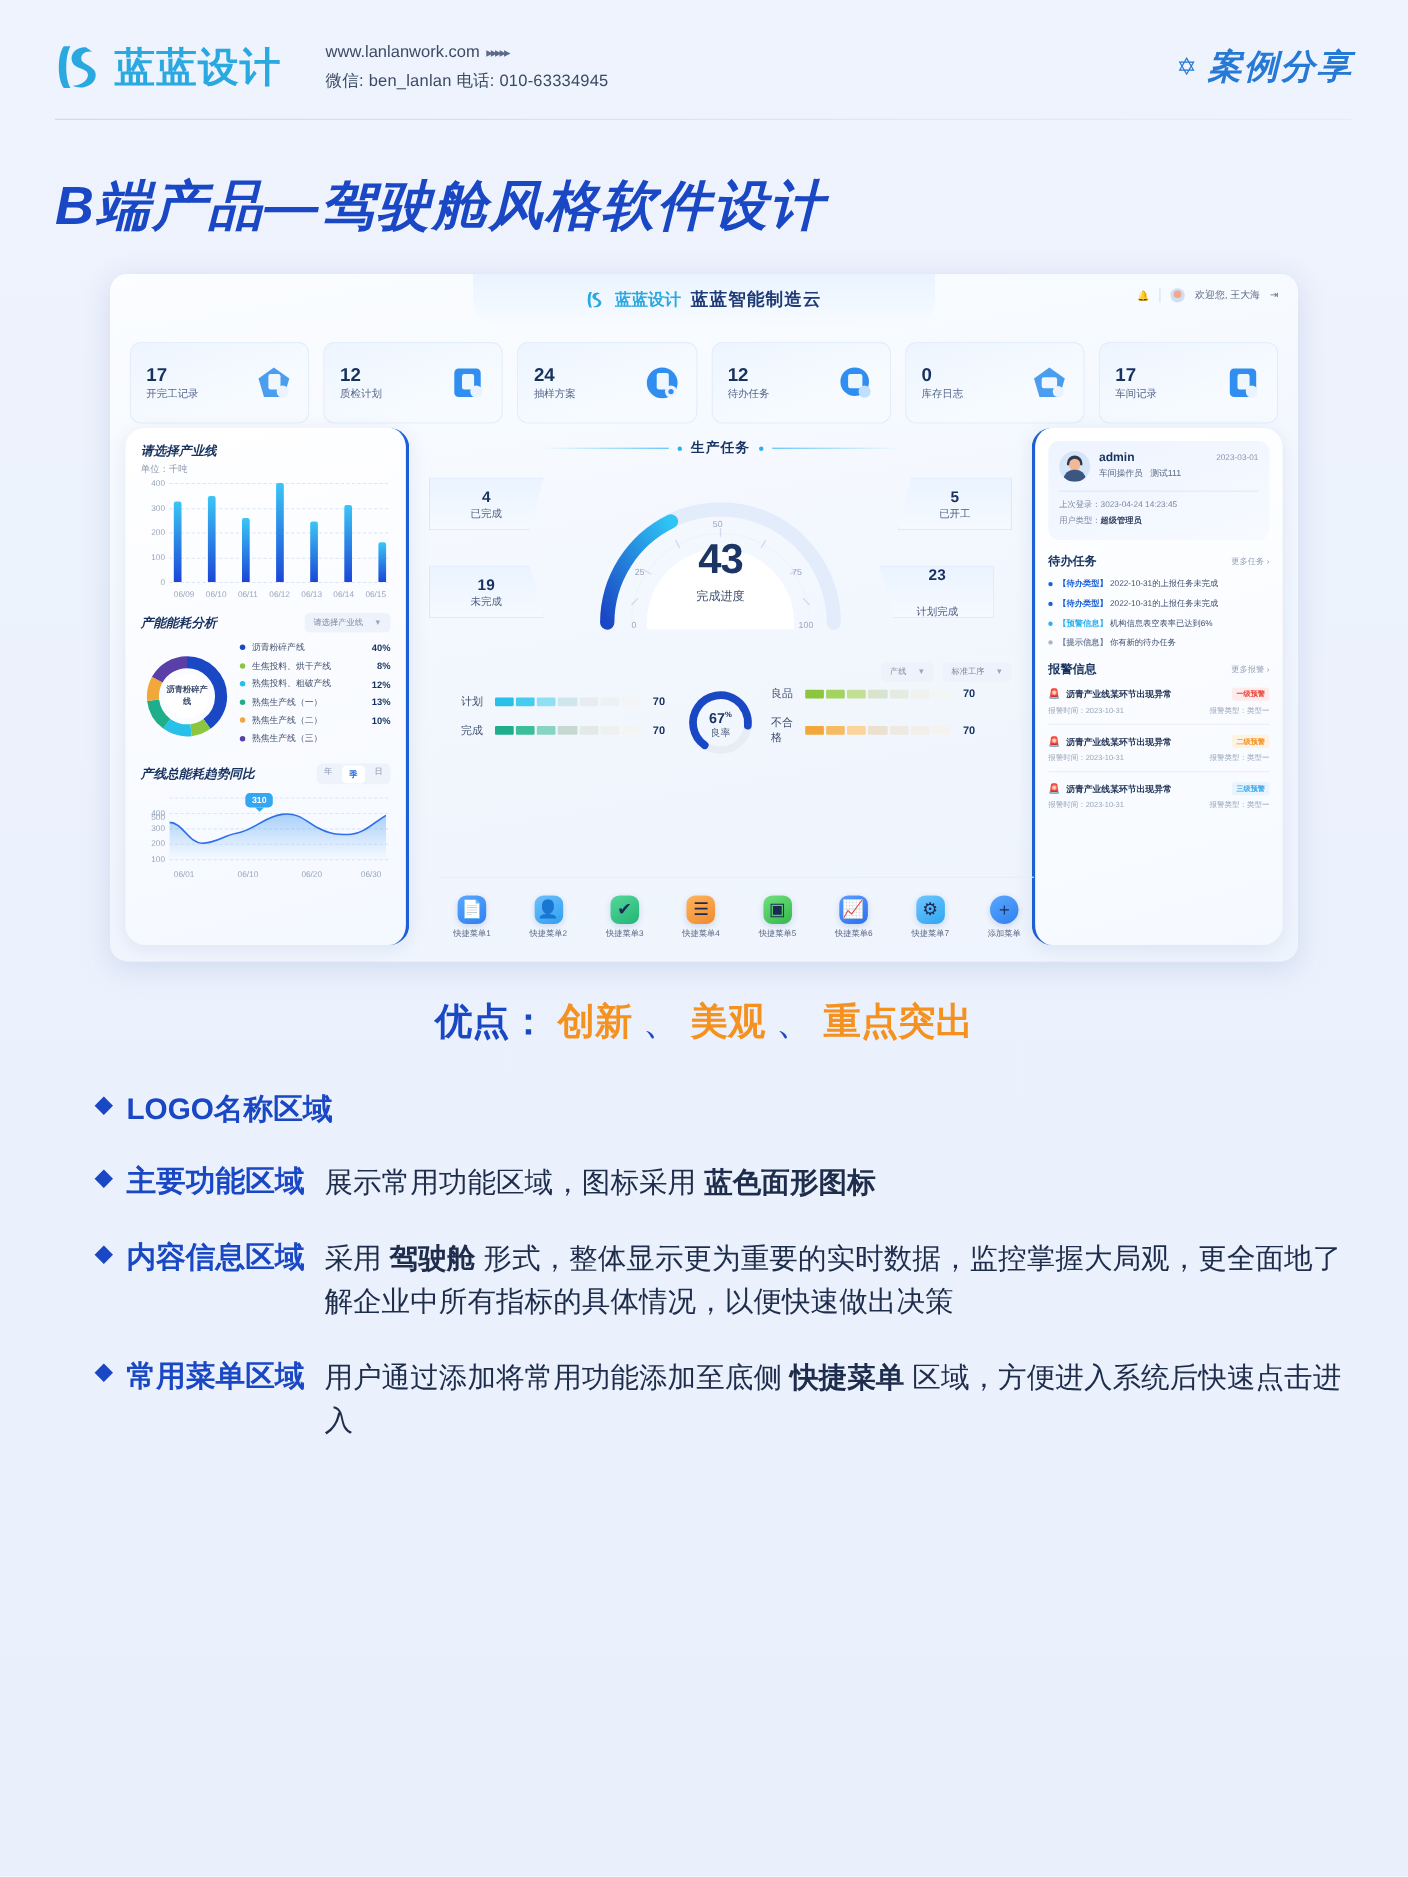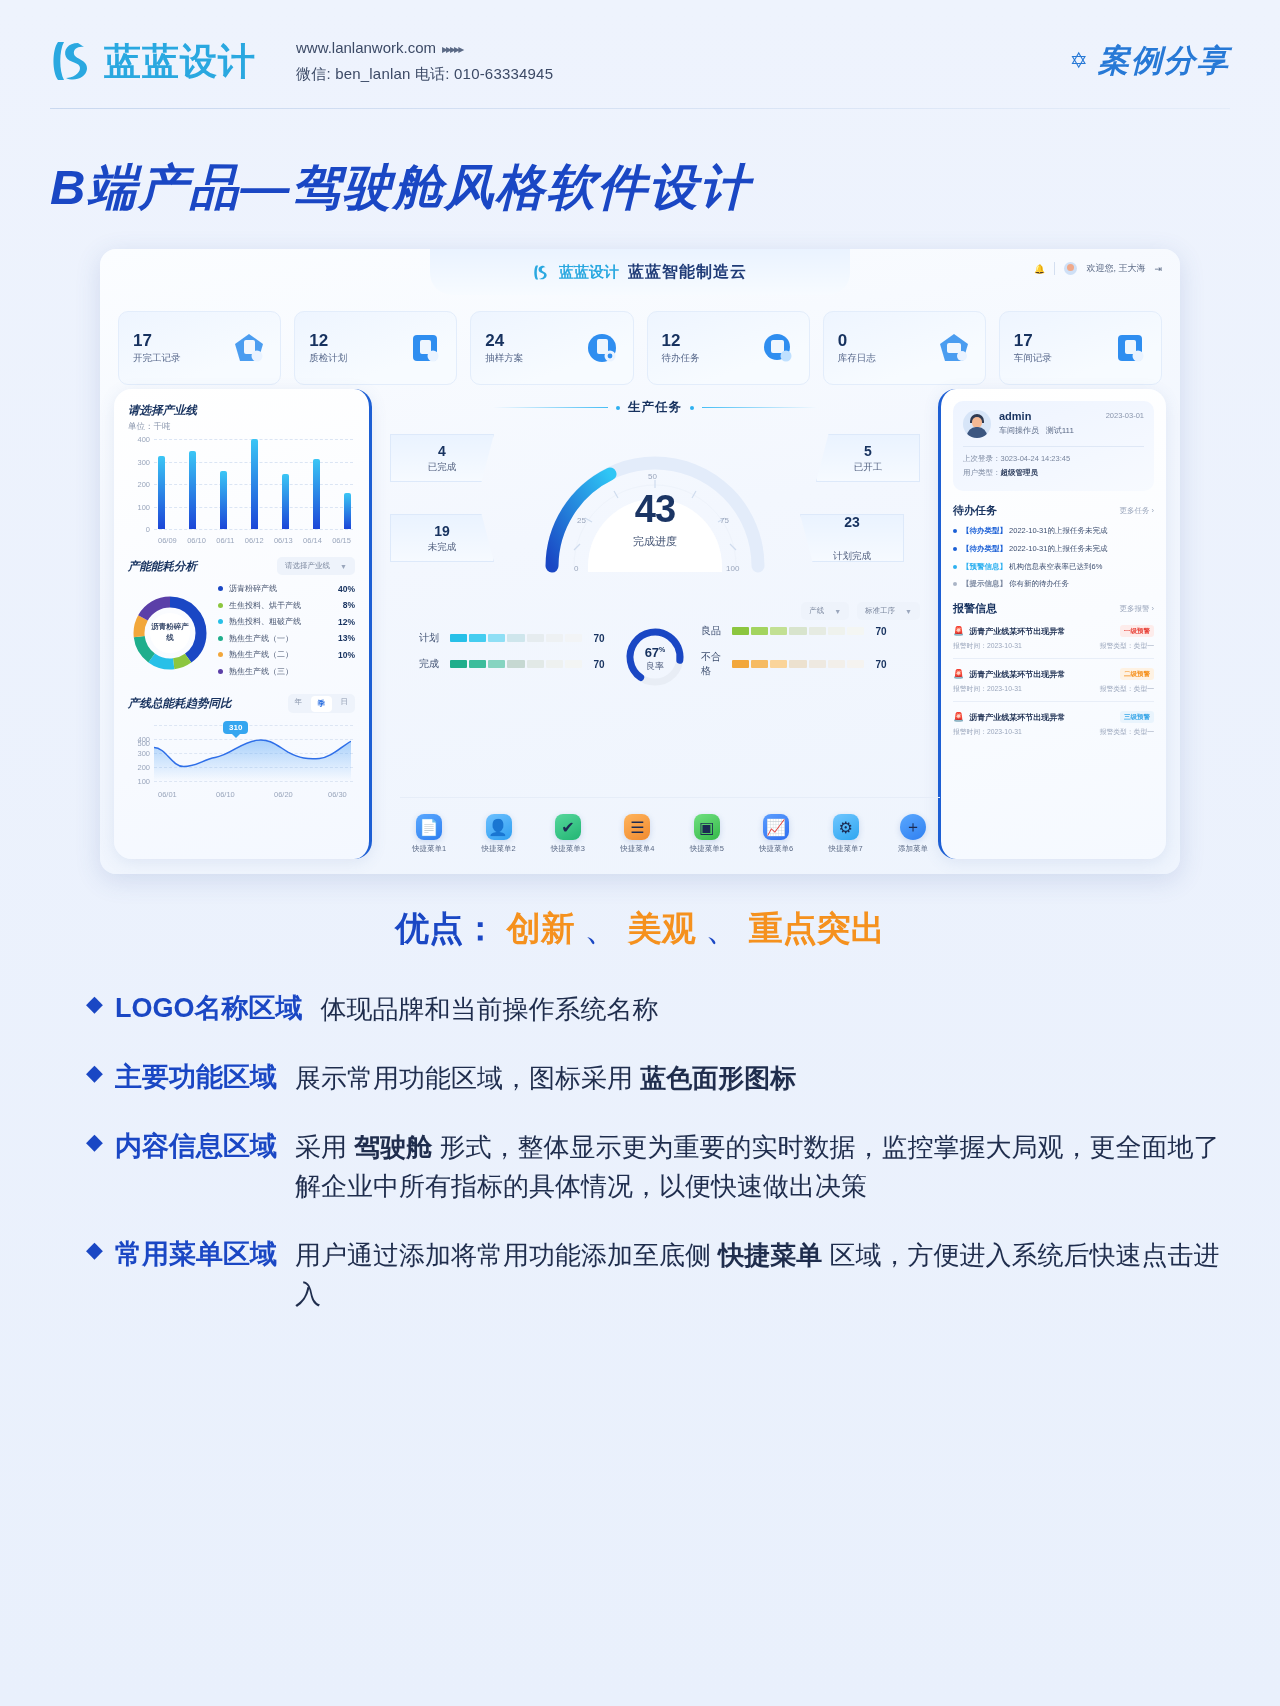--- a/index.html
+++ b/index.html
@@ -732,21 +732,20 @@
     <span class="sep2">、</span>
     <span class="v">美观</span>
     <span class="sep2">、</span>
     <span class="v">重点突出</span>
   </div>
 
   <div class="bullets">
     <div class="bul">
       <span class="dia">◆</span>
       <span class="bkey">LOGO名称区域</span>
-      <span class="bval">体现品牌和当前操作系统名称</span>
     </div>
     <div class="bul">
       <span class="dia">◆</span>
       <span class="bkey">主要功能区域</span>
       <span class="bval"><span>展示常用功能区域，图标采用 </span><b>蓝色面形图标</b></span>
     </div>
     <div class="bul tall">
       <span class="dia">◆</span>
       <span class="bkey">内容信息区域</span>
       <span class="bval"><span>采用 </span><b>驾驶舱</b><span> 形式，整体显示更为重要的实时数据，监控掌握大局观，更全面地了解企业中所有指标的具体情况，以便快速做出决策</span></span>

